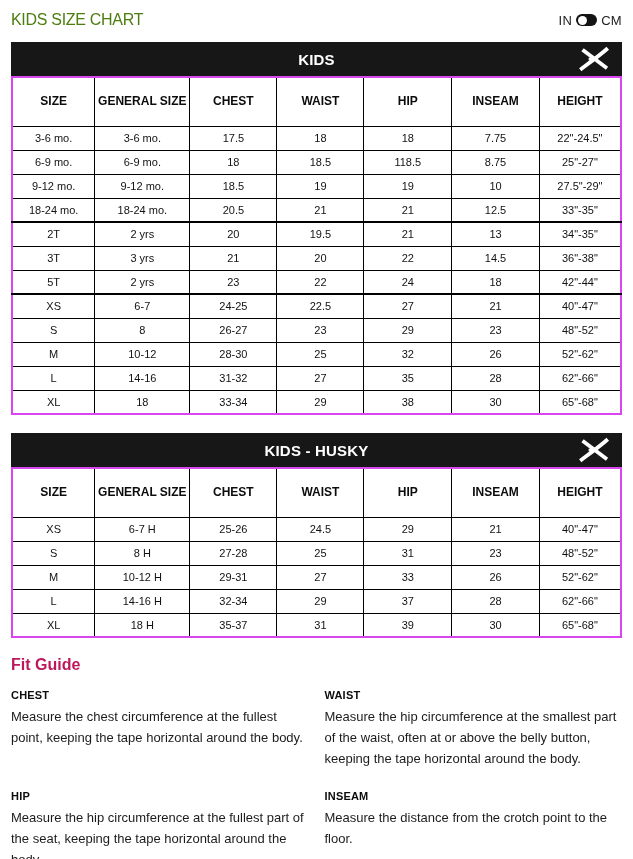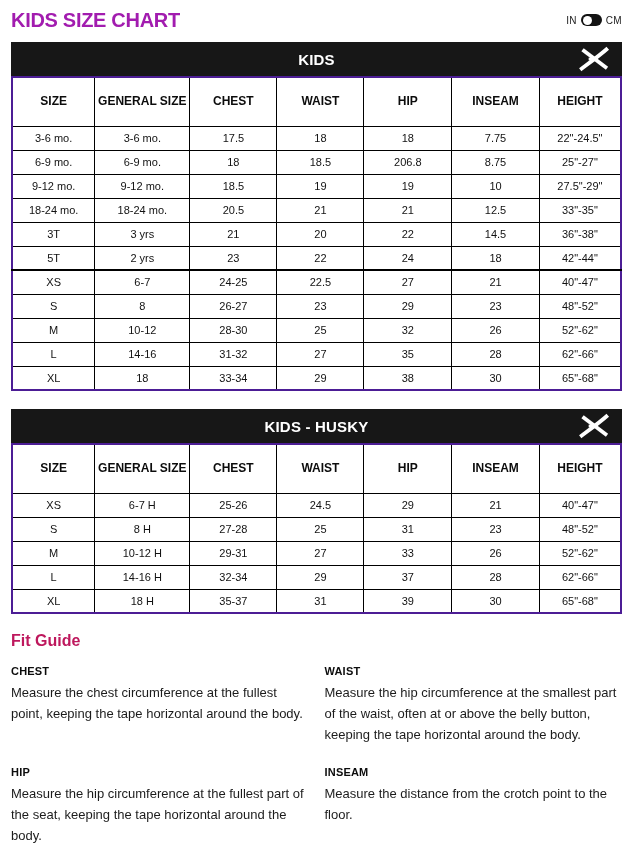--- a/index.html
+++ b/index.html
@@ -5,32 +5,32 @@
   * { margin:0; padding:0; box-sizing:border-box; }
   html,body { background:#fff; }
   body {
     width:633px; height:859px;
     font-family:"Liberation Sans", sans-serif;
     color:#111; overflow:hidden;
   }
   .page { padding:6px 11px 0 11px; }
 
   .top-row { display:flex; justify-content:space-between; align-items:center; height:28px; margin-bottom:8px; }
-  .page-title { font-size:20px; font-weight:700; letter-spacing:-0.3px; color:#a21caf; }
-
-  .unit-toggle { display:flex; align-items:center; gap:4px; font-size:10px; color:#222; letter-spacing:0.3px; }
+  .page-title { font-size:16px; font-weight:400; letter-spacing:-0.3px; color:#4d7c0f; }
+
+  .unit-toggle { display:flex; align-items:center; gap:4px; font-size:13px; color:#222; letter-spacing:0.3px; }
   .switch { width:21px; height:12px; background:#141414; border-radius:7px; position:relative; cursor:pointer; }
   .knob { width:9px; height:9px; border-radius:50%; background:#fff; position:absolute; top:1.5px; left:2px; box-shadow:0 0 0 0.5px rgba(0,0,0,0.3); }
 
   .table-block { margin-bottom:18px; }
   .title-bar { background:#171717; height:34px; display:flex; align-items:center; justify-content:center; position:relative; }
   .title-bar .t { color:#fff; font-weight:700; font-size:15px; letter-spacing:0.2px; }
   .title-bar svg { position:absolute; right:11px; top:50%; transform:translateY(-50%); }
 
-  table { width:100%; border-collapse:collapse; table-layout:fixed; border:2px solid #4c1d95; }
+  table { width:100%; border-collapse:collapse; table-layout:fixed; border:2px solid #d946ef; }
   th, td { border:1px solid #000; text-align:center; vertical-align:middle; padding:0 2px; }
   thead th { height:49px; font-size:12px; font-weight:700; line-height:1.25; color:#0c0c0c; }
   tbody td { height:24px; font-size:11px; font-weight:400; color:#111; }
   tr.thick td { border-top:2px solid #000; }
 
   .fit-guide { margin-top:13px; }
   .fit-title { font-size:16px; font-weight:700; color:#be185d; margin-bottom:15px; }
   .fg-grid { display:grid; grid-template-columns:1fr 1fr; column-gap:16px; row-gap:21px; }
   .fg-label { font-size:11px; font-weight:700; color:#0c0c0c; margin-bottom:5px; letter-spacing:0.2px; }
   .fg-text { font-size:13px; line-height:1.62; color:#1c1c1c; }
@@ -89,41 +89,50 @@
             <td>18</td>
             <td>18</td>
             <td>7.75</td>
             <td>22"-24.5"</td>
           </tr>
           <tr>
             <td>6-9 mo.</td>
             <td>6-9 mo.</td>
             <td>18</td>
             <td>18.5</td>
-            <td>206.8</td>
+            <td>118.5</td>
             <td>8.75</td>
             <td>25"-27"</td>
           </tr>
           <tr>
             <td>9-12 mo.</td>
             <td>9-12 mo.</td>
             <td>18.5</td>
             <td>19</td>
             <td>19</td>
             <td>10</td>
             <td>27.5"-29"</td>
           </tr>
           <tr>
             <td>18-24 mo.</td>
             <td>18-24 mo.</td>
             <td>20.5</td>
             <td>21</td>
             <td>21</td>
             <td>12.5</td>
             <td>33"-35"</td>
+          </tr>
+          <tr class="thick">
+            <td>2T</td>
+            <td>2 yrs</td>
+            <td>20</td>
+            <td>19.5</td>
+            <td>21</td>
+            <td>13</td>
+            <td>34"-35"</td>
           </tr>
           <tr>
             <td>3T</td>
             <td>3 yrs</td>
             <td>21</td>
             <td>20</td>
             <td>22</td>
             <td>14.5</td>
             <td>36"-38"</td>
           </tr>

